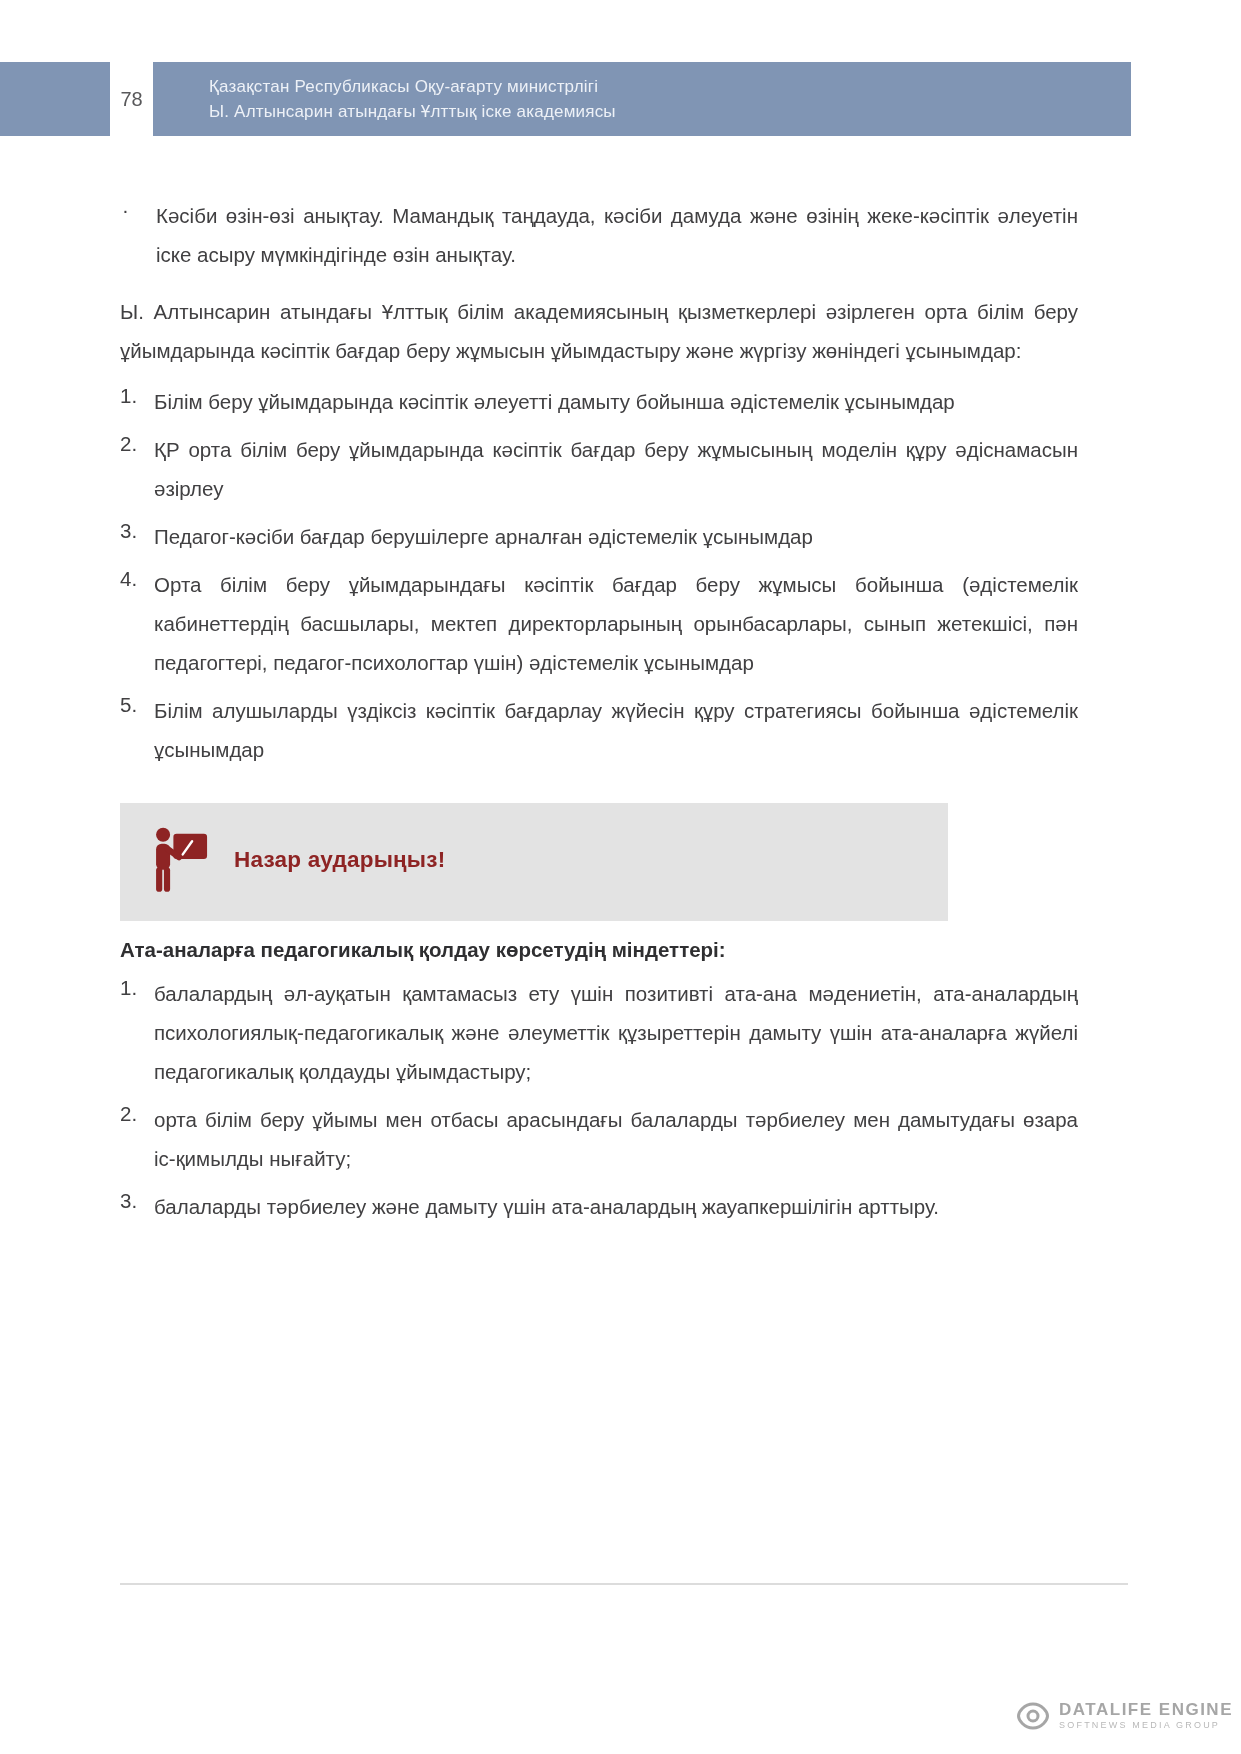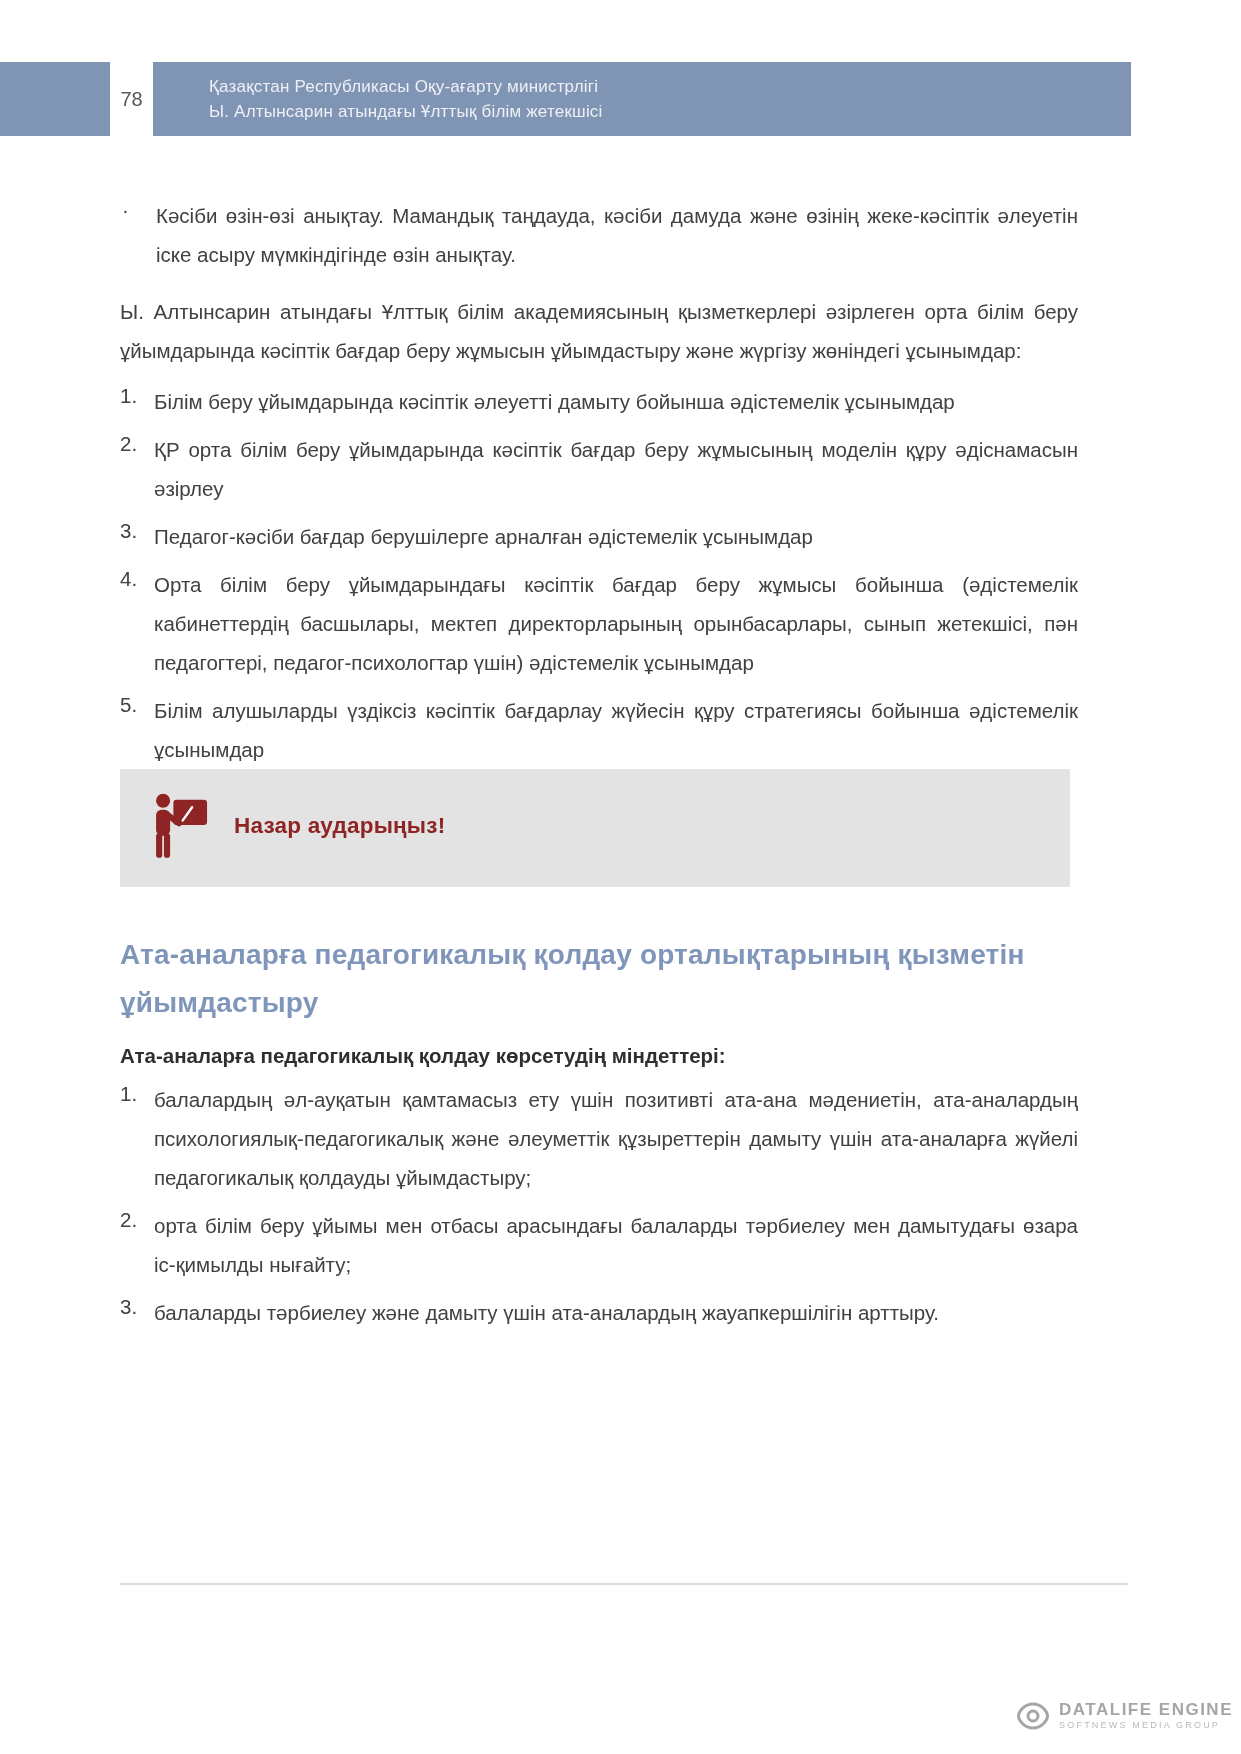--- a/index.html
+++ b/index.html
@@ -26,22 +26,22 @@
   .body-text{font-size:20.5px;line-height:39px;text-align:justify;margin:0;}
   .flex-row{display:flex;}
   .marker-col{flex:0 0 34px;font-size:20.5px;line-height:27.5px;}
   .bullet-col{flex:0 0 34px;font-size:20.5px;line-height:27.5px;padding-left:2px;}
   .item-text{flex:1 1 auto;}
   .lead-par{margin-top:18px;}
   .num-list{margin-top:12px;}
   .num-list .flex-row{margin-top:9px;}
   
   .callout{
-    background:#e3e3e3;
-    padding:24px 30px 28px 30px;box-sizing:border-box;width:950px;
+    margin-top:34px;background:#e3e3e3;
+    padding:24px 30px 28px 30px;box-sizing:border-box;width:828px;
   }
   .callout-head{display:flex;align-items:center;gap:26px;}
   .callout-icon{flex:0 0 auto;width:58px;height:66px;}
   .callout-title{color:#8e2424;font-size:22.5px;font-weight:bold;letter-spacing:0.2px;}
   .callout-body{margin-top:16px;font-size:20.5px;line-height:27.5px;text-align:justify;}
   
   .section-heading{
     margin-top:44px;color:#7f95ba;font-size:28px;font-weight:bold;
     line-height:48px;letter-spacing:0.2px;
   }
@@ -58,21 +58,21 @@
 </head>
 <body>
 
 <div class="page">
 
   <div class="header">
     <div class="header-block-left"></div>
     <div class="header-pagenum">78</div>
     <div class="header-band">
       <span>Қазақстан Республикасы Оқу-ағарту министрлігі</span>
-      <span>Ы. Алтынсарин атындағы Ұлттық білім жетекшісі</span>
+      <span>Ы. Алтынсарин атындағы Ұлттық іске академиясы</span>
     </div>
   </div>
 
   <div class="content">
 
     <div class="flex-row">
       <span class="bullet-col">·</span>
       <p class="body-text item-text">Кәсіби өзін-өзі анықтау. Мамандық таңдауда, кәсіби дамуда және өзінің же­ке-кәсіптік әлеуетін іске асыру мүмкіндігінде өзін анықтау.</p>
     </div>
 
@@ -113,21 +113,20 @@
               <rect x="25" y="7" width="36" height="27" rx="3.5"></rect>
             </g>
             <path d="M18.5 23 L31 32" stroke="#8e2424" stroke-width="6.5" stroke-linecap="round" fill="none"></path>
             <path d="M35 29 L45 15" stroke="#ffffff" stroke-width="2.6" stroke-linecap="round" fill="none"></path>
           </svg>
         </span>
         <span class="callout-title">Назар аударыңыз!</span>
       </div>
     </div>
 
-    <div class="section-heading">Ата-аналарға педагогикалық қолдау орталықтарының қызметін ұйымдастыру</div>
 
 
     <div class="section-subheading">Ата-аналарға педагогикалық қолдау көрсетудің міндеттері:</div>
 
     <div class="num-list">
       <div class="flex-row">
         <span class="marker-col">1.</span>
         <p class="body-text item-text">балалардың әл-ауқатын қамтамасыз ету үшін позитивті ата-ана мәдениетін, ата-аналардың психологиялық-педагогикалық және әлеуметтік құзыреттерін дамыту үшін ата-аналарға жүйелі педагогикалық қолдауды ұйымдастыру;</p>
       </div>
       <div class="flex-row">

